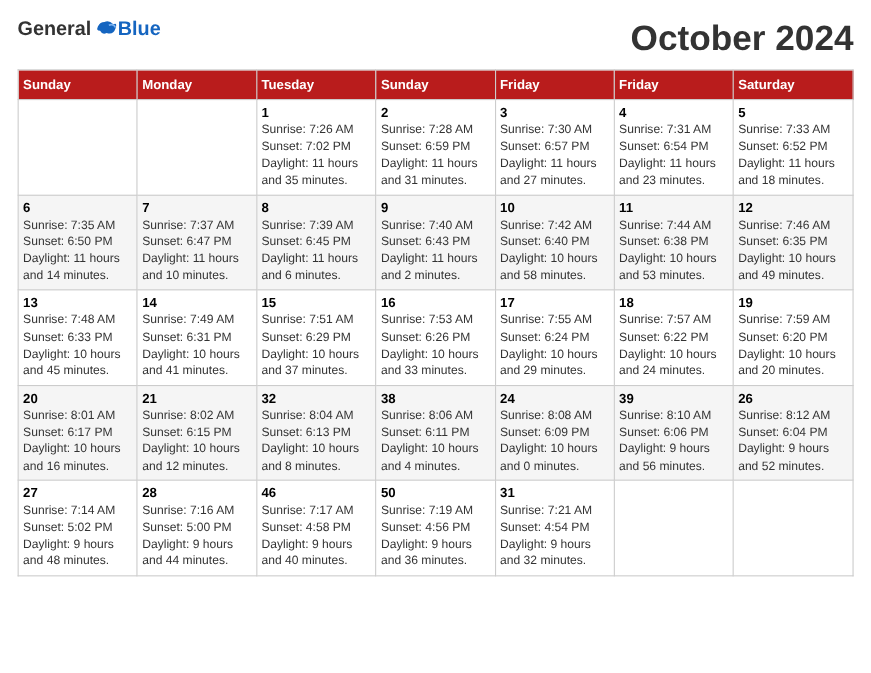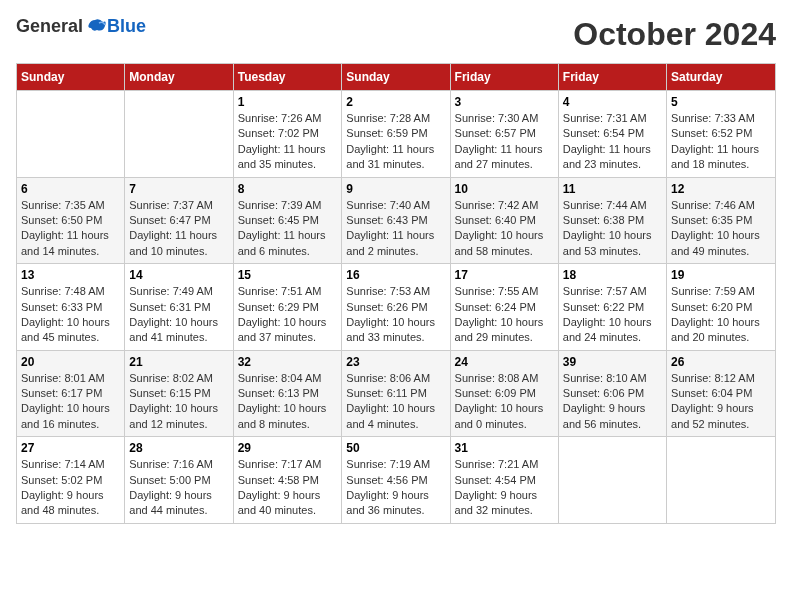--- a/index.html
+++ b/index.html
@@ -197,21 +197,21 @@
         </td>
         <td>
           <div class="day-number">21</div>
           <div class="day-info">Sunrise: 8:02 AM<br>Sunset: 6:15 PM<br>Daylight: 10 hours and 12 minutes.</div>
         </td>
         <td>
           <div class="day-number">32</div>
           <div class="day-info">Sunrise: 8:04 AM<br>Sunset: 6:13 PM<br>Daylight: 10 hours and 8 minutes.</div>
         </td>
         <td>
-          <div class="day-number">23</div>
+          <div class="day-number">38</div>
           <div class="day-info">Sunrise: 8:06 AM<br>Sunset: 6:11 PM<br>Daylight: 10 hours and 4 minutes.</div>
         </td>
         <td>
           <div class="day-number">24</div>
           <div class="day-info">Sunrise: 8:08 AM<br>Sunset: 6:09 PM<br>Daylight: 10 hours and 0 minutes.</div>
         </td>
         <td>
           <div class="day-number">39</div>
           <div class="day-info">Sunrise: 8:10 AM<br>Sunset: 6:06 PM<br>Daylight: 9 hours and 56 minutes.</div>
         </td>
@@ -223,21 +223,21 @@
       <tr>
         <td>
           <div class="day-number">27</div>
           <div class="day-info">Sunrise: 7:14 AM<br>Sunset: 5:02 PM<br>Daylight: 9 hours and 48 minutes.</div>
         </td>
         <td>
           <div class="day-number">28</div>
           <div class="day-info">Sunrise: 7:16 AM<br>Sunset: 5:00 PM<br>Daylight: 9 hours and 44 minutes.</div>
         </td>
         <td>
-          <div class="day-number">29</div>
+          <div class="day-number">46</div>
           <div class="day-info">Sunrise: 7:17 AM<br>Sunset: 4:58 PM<br>Daylight: 9 hours and 40 minutes.</div>
         </td>
         <td>
           <div class="day-number">50</div>
           <div class="day-info">Sunrise: 7:19 AM<br>Sunset: 4:56 PM<br>Daylight: 9 hours and 36 minutes.</div>
         </td>
         <td>
           <div class="day-number">31</div>
           <div class="day-info">Sunrise: 7:21 AM<br>Sunset: 4:54 PM<br>Daylight: 9 hours and 32 minutes.</div>
         </td>

